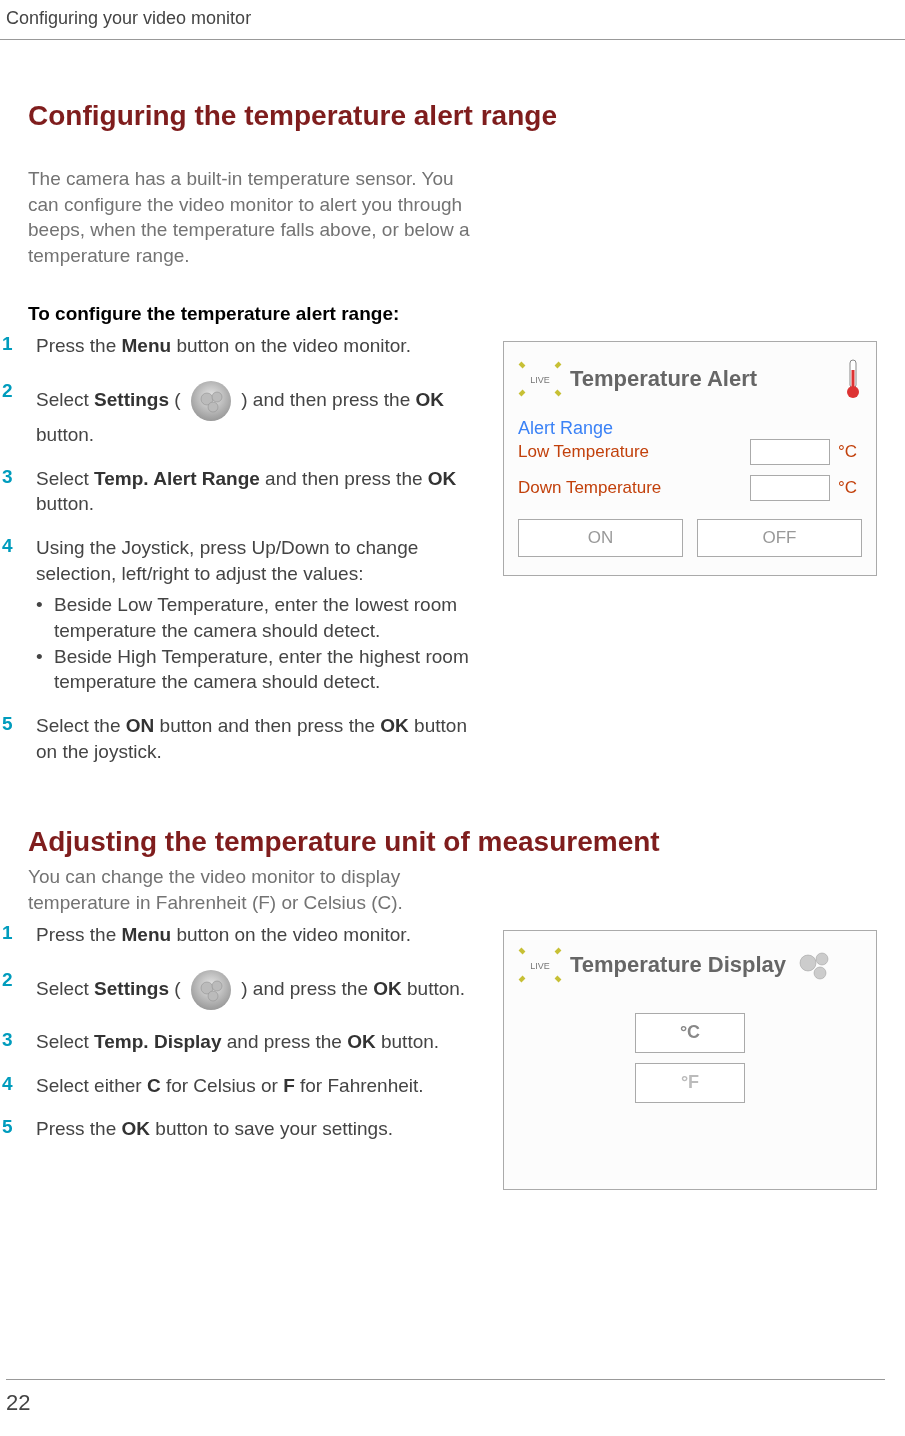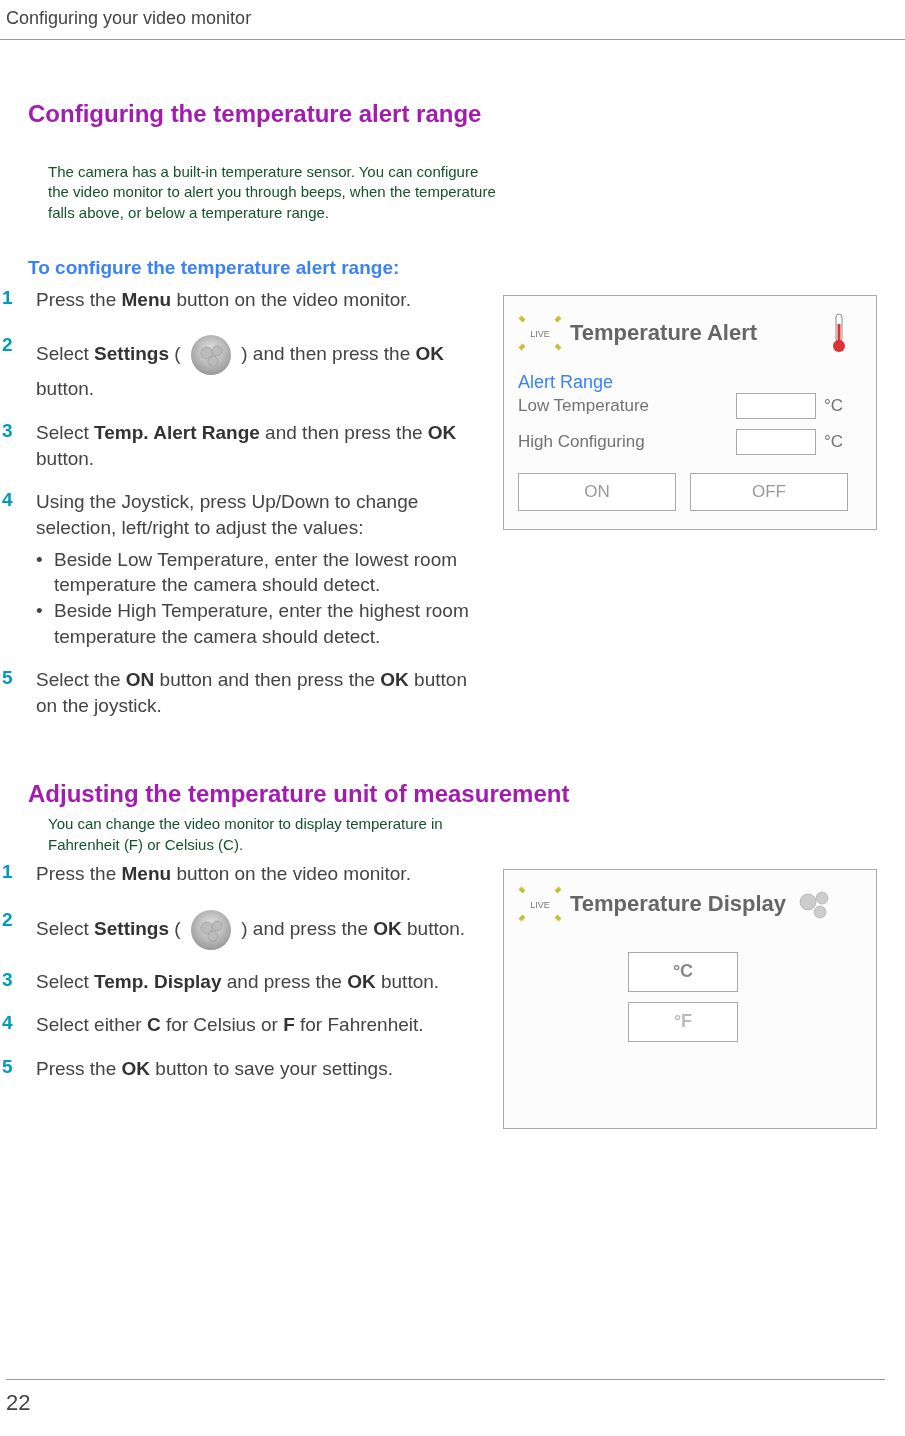--- a/index.html
+++ b/index.html
@@ -14,37 +14,36 @@
     .page-header {
       padding: 8px 32px 10px 6px;
       font-size: 18px;
       color: #444;
       border-bottom: 1px solid #999;
     }
     .content {
       padding: 60px 28px 0 28px;
     }
     .section-heading {
-      color: #a21caf;
-      font-size: 24px;
+      color: #7f1d1d;
+      font-size: 28px;
       font-weight: bold;
       margin-bottom: 34px;
     }
     .intro-text {
-      font-size: 15px;
-      color: #14532d;
+      font-size: 19px;
+      color: #737373;
       line-height: 1.35;
       max-width: 450px;
       margin-bottom: 34px;
-      margin-left: 20px;
     }
     .sub-heading {
       font-size: 19px;
       font-weight: bold;
-      color: #3b82f6;
+      color: #000000;
       margin-bottom: 8px;
     }
     .layout-row {
       display: flex;
       gap: 20px;
     }
     .left-col {
       flex: 0 0 455px;
     }
     .right-col {
@@ -82,21 +81,21 @@
       display: inline-block;
       vertical-align: middle;
       width: 42px;
       height: 42px;
       margin: 0 4px;
     }
     .settings-icon svg { width: 42px; height: 42px; }
     .screenshot-box {
       border: 1px solid #aaa;
       background: #fcfcfc;
-      padding: 16px 28px 18px 14px;
+      padding: 16px 14px 18px 14px;
       color: #777;
     }
     .ss-title-row {
       display: flex;
       align-items: center;
       gap: 8px;
       margin-bottom: 18px;
     }
     .live-badge {
       width: 44px;
@@ -115,21 +114,21 @@
       text-align: left;
       font-size: 18px;
       color: #3b82f6;
       margin-bottom: 0;
     }
     .field-row {
       display: flex;
       align-items: center;
       margin-bottom: 10px;
       font-size: 17px;
-      color: #737373;
+      color: #c2410c;
       gap: 8px;
     }
     .field-label { flex: 1; }
     .field-input {
       width: 80px;
       height: 26px;
       border: 1px solid #aaa;
       background: #fff;
     }
     .unit { width: 24px; }
@@ -275,21 +274,21 @@
               </svg>
           </span>
         </div>
         <div class="ss-sub">Alert Range</div>
         <div class="field-row">
           <span class="field-label">Low Temperature</span>
           <span class="field-input"></span>
           <span class="unit">°C</span>
         </div>
         <div class="field-row">
-          <span class="field-label">High Configuring</span>
+          <span class="field-label">Down Temperature</span>
           <span class="field-input"></span>
           <span class="unit">°C</span>
         </div>
         <div class="btn-row">
           <div class="ss-btn">ON</div>
           <div class="ss-btn">OFF</div>
         </div>
       </div>
     </div>
   </div>

